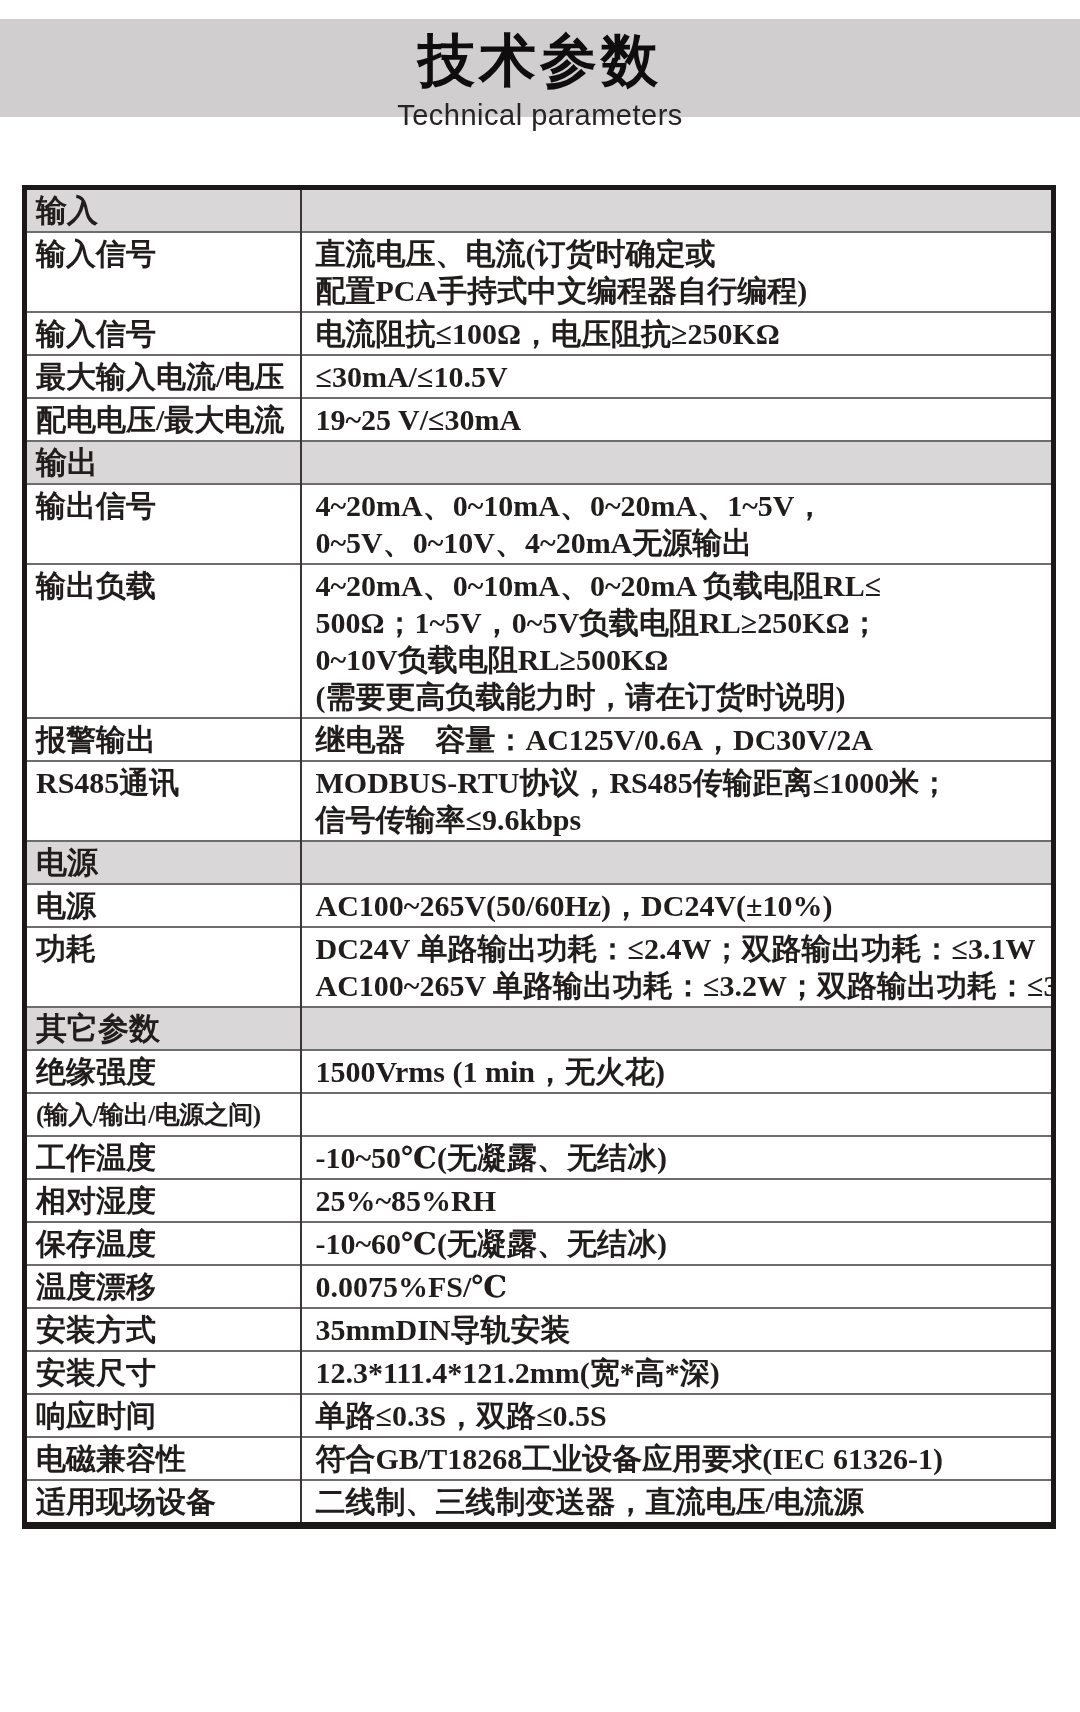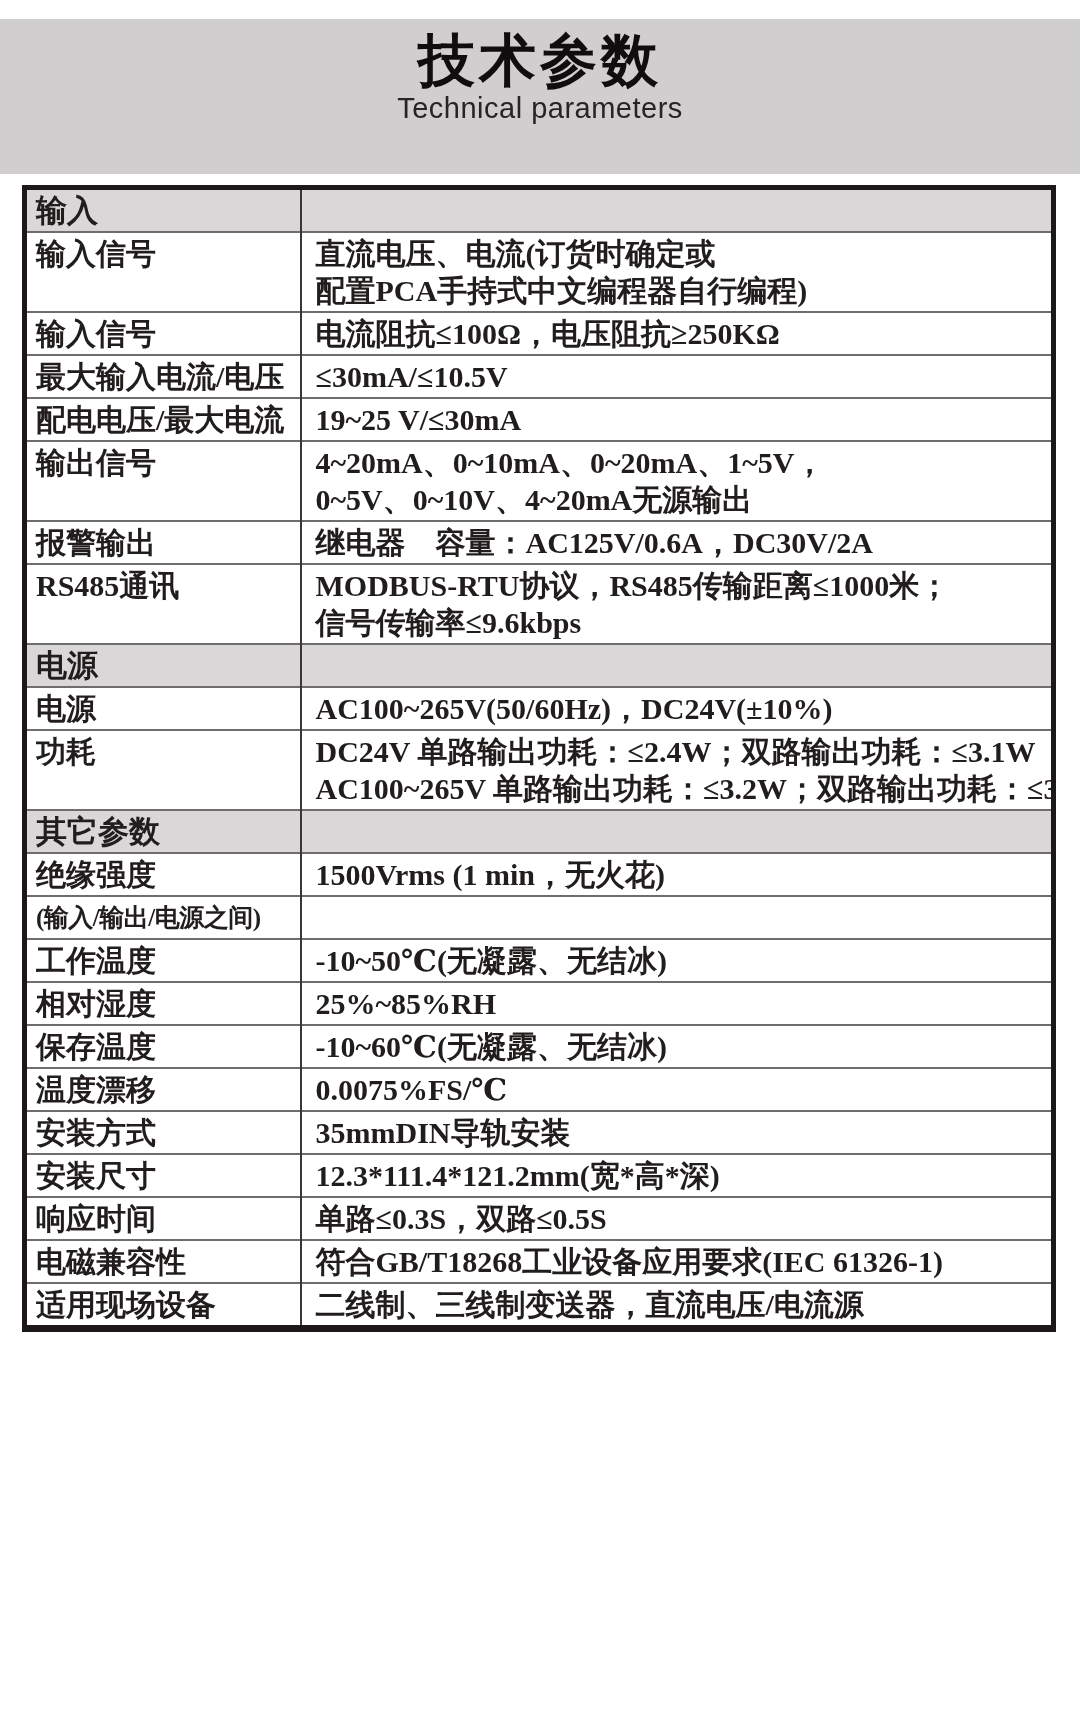--- a/index.html
+++ b/index.html
@@ -14,34 +14,34 @@
   }
   *{box-sizing:border-box;}
   html,body{margin:0;padding:0;}
   body{
     width:1080px;height:1712px;overflow:hidden;
     background:var(--page-bg);
     font-family:"Liberation Serif","DejaVu Serif",serif;
     color:var(--text);
   }
   .title-band{
-    position:absolute;left:0;top:19px;width:1080px;height:155px;
+    position:absolute;left:0;top:19px;width:1080px;height:98px;
     background:var(--banner-bg);
     text-align:center;
   }
   .page-title{
     margin:0;padding-top:10px;
     font-family:"Liberation Sans","DejaVu Sans",sans-serif;
     font-weight:700;font-size:57px;line-height:62px;letter-spacing:4px;
     color:#0f0d0d;
   }
   .page-subtitle{
     font-family:"Liberation Sans","DejaVu Sans",sans-serif;
     font-size:29px;line-height:32px;color:var(--subtitle-text);
-    letter-spacing:0.5px;margin-top:1px;
+    letter-spacing:0.5px;margin-top:8px;
   }
   table.spec-table{
     position:absolute;left:22px;top:185px;width:1034px;
     border-collapse:collapse;table-layout:fixed;
     border:5px solid var(--table-border);
     border-bottom-width:7px;
   }
   col.c-label{width:276px;}
   td{
     vertical-align:top;
@@ -107,27 +107,42 @@
         </td>
       </tr>
       <tr>
         <td class="label">
           <div class="line">配电电压/最大电流</div>
         </td>
         <td class="value">
           <div class="line">19~25 V/≤30mA</div>
         </td>
       </tr>
+      <tr class="section">
+        <td class="label">输出</td>
+        <td class="value"></td>
+      </tr>
       <tr>
         <td class="label">
           <div class="line">输出信号</div>
         </td>
         <td class="value">
           <div class="line">4~20mA、0~10mA、0~20mA、1~5V，</div>
           <div class="line">0~5V、0~10V、4~20mA无源输出</div>
+        </td>
+      </tr>
+      <tr>
+        <td class="label">
+          <div class="line">输出负载</div>
+        </td>
+        <td class="value">
+          <div class="line">4~20mA、0~10mA、0~20mA 负载电阻RL≤</div>
+          <div class="line">500Ω；1~5V，0~5V负载电阻RL≥250KΩ；</div>
+          <div class="line">0~10V负载电阻RL≥500KΩ</div>
+          <div class="line">(需要更高负载能力时，请在订货时说明)</div>
         </td>
       </tr>
       <tr>
         <td class="label">
           <div class="line">报警输出</div>
         </td>
         <td class="value">
           <div class="line">继电器　容量：AC125V/0.6A，DC30V/2A</div>
         </td>
       </tr>

